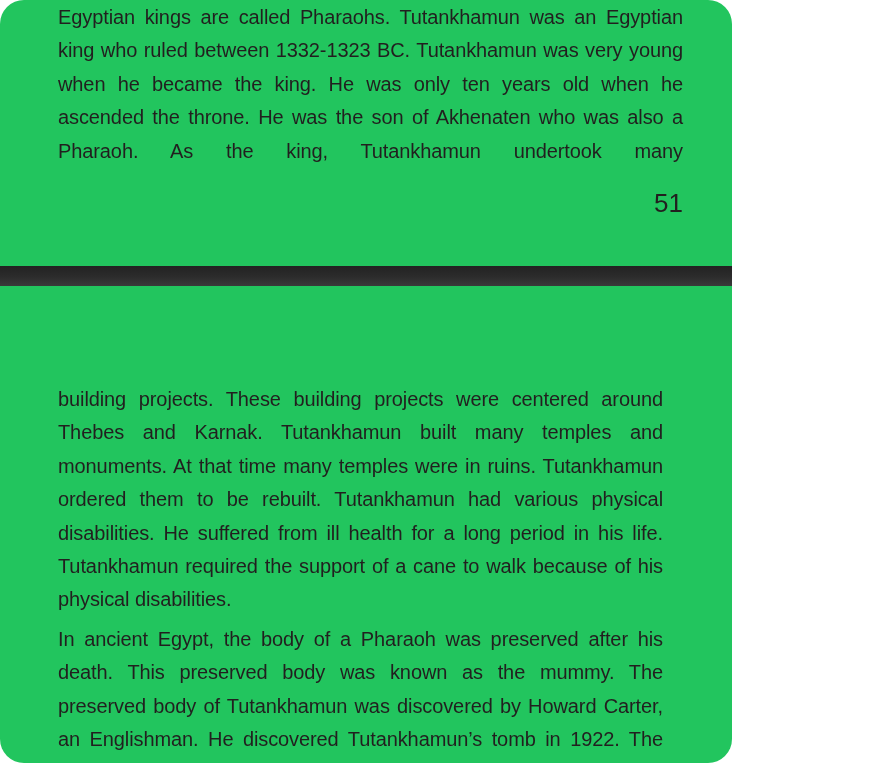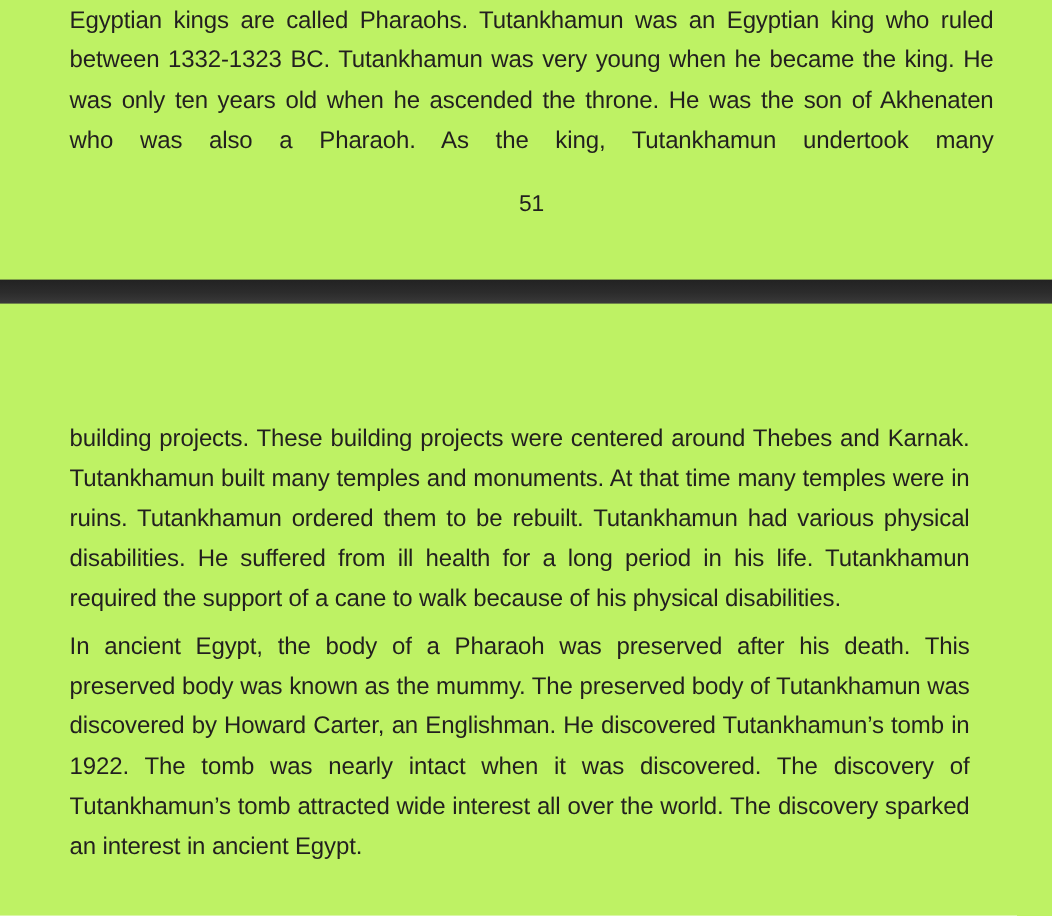--- a/index.html
+++ b/index.html
@@ -3,45 +3,46 @@
 <meta charset="utf-8">
 <style>
   * { box-sizing: border-box; }
   html, body { margin: 0; padding: 0; }
   body {
     font-family: "Liberation Sans", sans-serif;
     background: #ffffff;
   }
   .viewer {
     position: relative;
-    width: 877px;
+    width: 732px;
     height: 763px;
-    background: #bef264;
+    background: #22c55e;
     overflow: hidden;
     color: #221f1f;
+    border-radius: 24px;
   }
   .page-top {
     padding: 1px 49px 0 58px;
   }
   .para {
     margin: 0;
     font-size: 20px;
     line-height: 33.4px;
     letter-spacing: -0.1px;
     text-align: justify;
     color: #221f1f;
   }
   .justify-last {
     text-align-last: justify;
   }
   .page-number {
     margin-top: 19px;
-    font-size: 19px;
+    font-size: 26px;
     line-height: 33px;
-    text-align: center;
+    text-align: right;
     color: #221f1f;
   }
   .page-separator {
     margin-top: 46px;
     height: 20px;
     width: 877px;
     background: linear-gradient(180deg, #222222 0%, #2c2c2c 55%, #3a3a3a 100%);
   }
   .page-bottom {
     padding: 97px 69px 0 58px;

